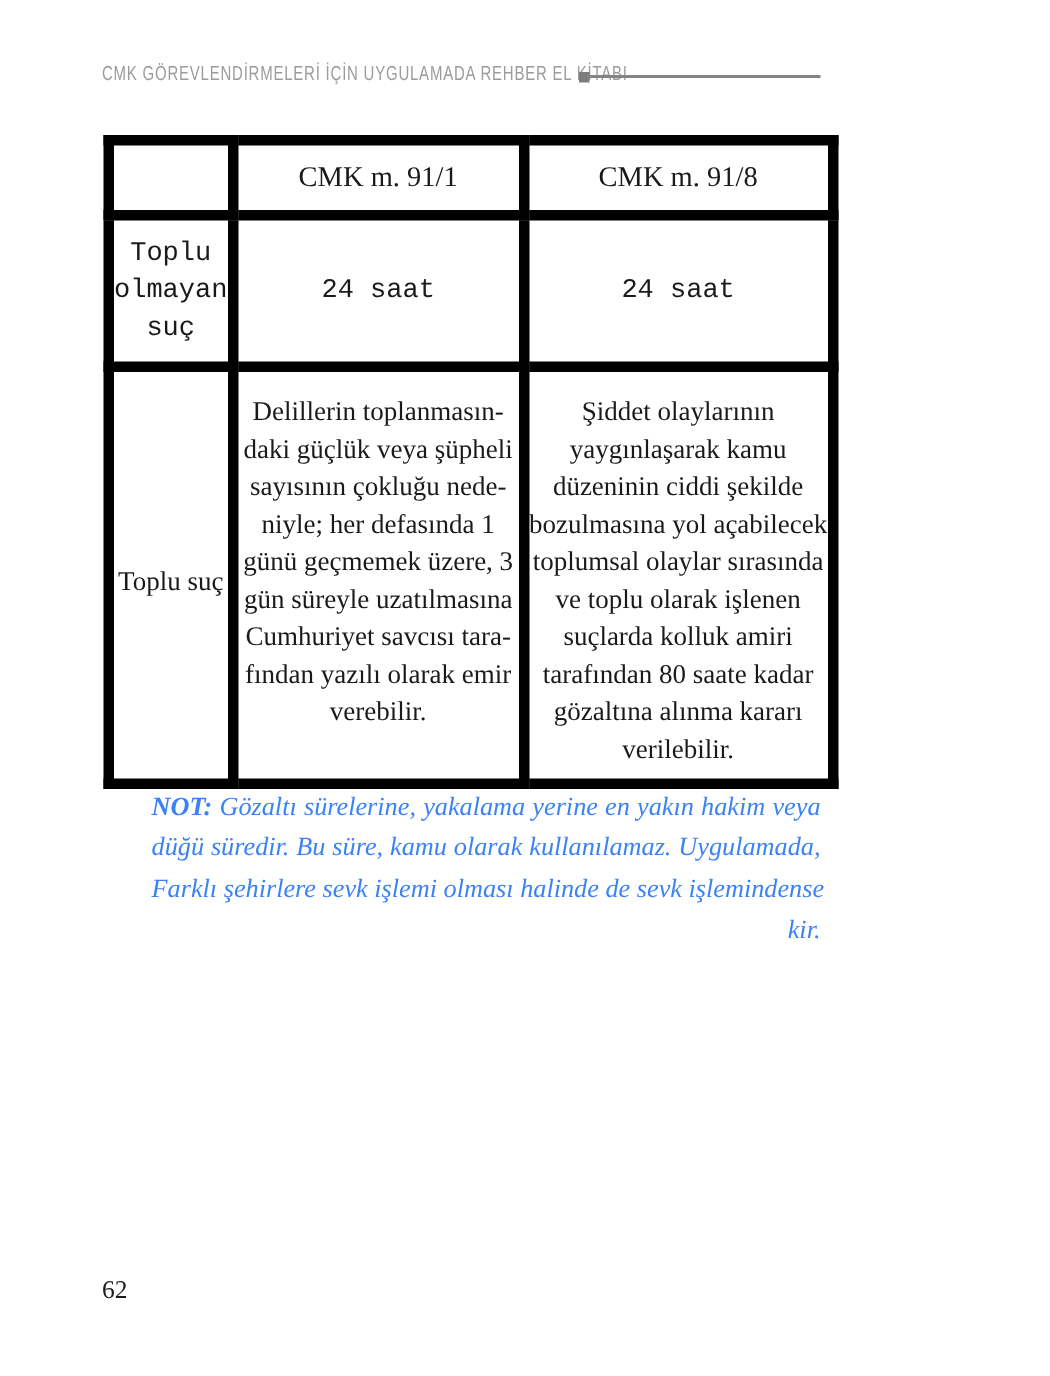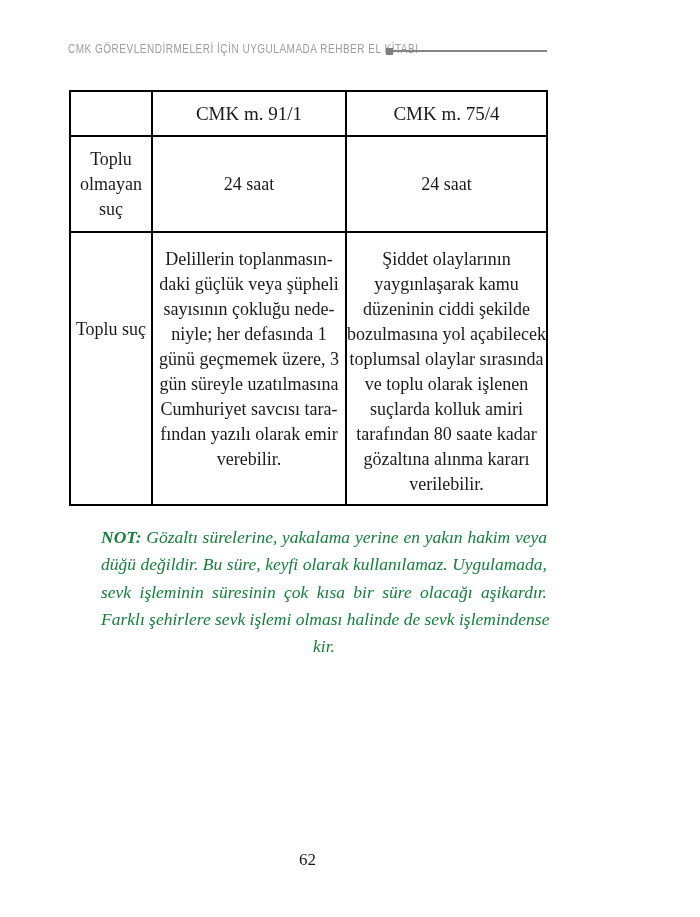--- a/index.html
+++ b/index.html
@@ -32,65 +32,65 @@
 
   
   table.cmk {
     position: absolute; left: 69px; top: 90px;
     border-collapse: collapse; table-layout: fixed;
   }
   table.cmk col.c1 { width: 82px; }
   table.cmk col.c2 { width: 194px; }
   table.cmk col.c3 { width: 200px; }
   table.cmk th, table.cmk td {
-    border: 2px solid #000000;
+    border: 7px solid #000000;
     text-align: center;
     font-weight: normal;
     white-space: pre;
     padding: 0;
   }
   tr.thr th  { height: 43px; font-size: 19px; }
-  tr.r1  td  { height: 94px; font-size: 18px; line-height: 25px; vertical-align: middle; }
+  tr.r1  td  { height: 94px; font-size: 18px; line-height: 25px; vertical-align: middle; font-family: Liberation Mono, monospace; }
   tr.r2  td  { height: 257px; font-size: 18px; line-height: 25px; vertical-align: top; padding-top: 14px; }
-  tr.r2 .row2-label { margin-top: 20px; }
+  tr.r2 .row2-label { margin-top: 63px; }
 
   
   .note {
     position: absolute; left: 101px; top: 524px; width: 446px;
     font-style: italic; font-size: 17.5px; line-height: 27.3px;
-    color: #15803d;
+    color: #3b82f6;
   }
   .note-line.j { text-align: justify; text-align-last: justify; white-space: nowrap; }
-  .note-line.last { text-align: center; }
+  .note-line.last { text-align: right; }
   .note-label { font-weight: bold; }
 
   
   .page-number {
     position: absolute; left: 68px; top: 850px; width: 479px;
-    text-align: center; font-size: 17px;
+    text-align: left; font-size: 17px;
   }
 </style>
 </head>
 <body>
 
 <div class="running-header-title">CMK GÖREVLENDİRMELERİ İÇİN UYGULAMADA REHBER EL KİTABI</div>
 <div class="rule-square"></div>
 <div class="rule-line"></div>
 
 <table class="cmk">
   <colgroup>
       <col class="c1">
       <col class="c2">
       <col class="c3">
     </colgroup>
   <tbody>
     <tr class="thr">
       <th></th>
       <th>CMK m. 91/1</th>
-      <th>CMK m. 75/4</th>
+      <th>CMK m. 91/8</th>
     </tr>
     <tr class="r1">
       <td>Toplu
 olmayan
 suç</td>
       <td>24 saat</td>
       <td>24 saat</td>
     </tr>
     <tr class="r2">
       <td>
@@ -115,20 +115,19 @@
 tarafından 80 saate kadar
 gözaltına alınma kararı
 verilebilir.</td>
     </tr>
   </tbody>
 </table>
 
 <div class="note">
   <div class="note-line j"><span class="note-label">NOT:</span> <span>Gözaltı sürelerine, yakalama yerine en yakın hakim veya</span></div>
   <div>
-      <div class="note-line j">düğü değildir. Bu süre, keyfi olarak kullanılamaz. Uygulamada,</div>
-      <div class="note-line j">sevk işleminin süresinin çok kısa bir süre olacağı aşikardır.</div>
+      <div class="note-line j">düğü süredir. Bu süre, kamu olarak kullanılamaz. Uygulamada,</div>
       <div class="note-line j">Farklı şehirlere sevk işlemi olması halinde de sevk işlemindense</div>
     </div>
   <div class="note-line last">kir.</div>
 </div>
 
 <div class="page-number">62</div>
 
 </body></html>

